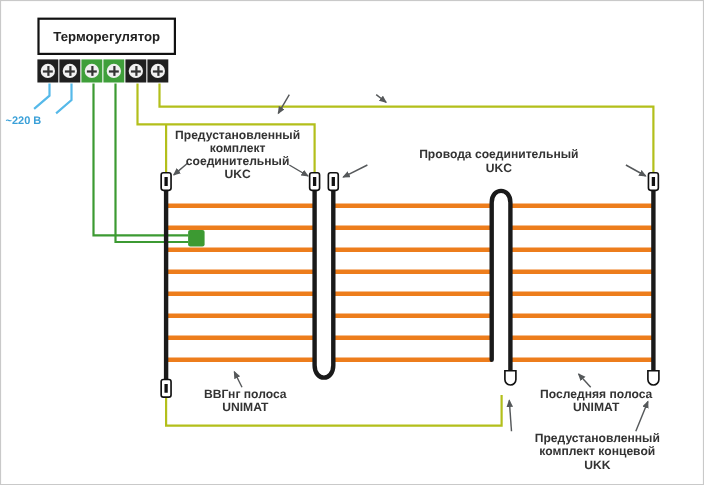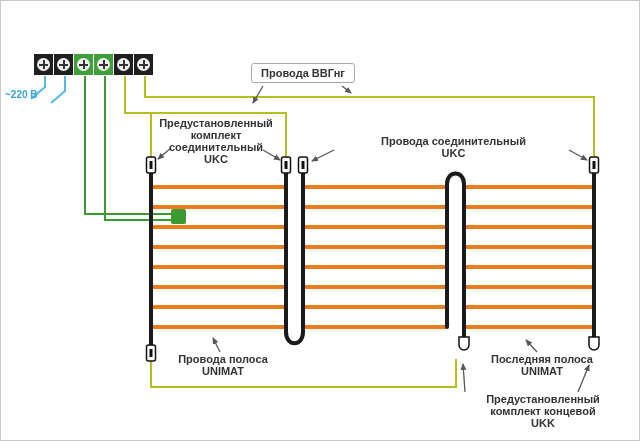--- a/index.html
+++ b/index.html
@@ -130,20 +130,23 @@
       <line x1="568" y1="149" x2="586" y2="159" marker-end="url(#ah)"></line>
       <line x1="219" y1="351" x2="212" y2="337" marker-end="url(#ah)"></line>
       <line x1="536" y1="351" x2="525" y2="339" marker-end="url(#ah)"></line>
       <line x1="464" y1="391" x2="462" y2="363" marker-end="url(#ah)"></line>
       <line x1="577" y1="391" x2="588" y2="364" marker-end="url(#ah)"></line>
     </g>
 
     <rect x="170" y="208" width="15" height="15" rx="2" fill="#3c9a32"></rect>
   </svg>
 
+  <div class="thermo-box">
+    <span>Терморегулятор</span>
+  </div>
 
   <div class="tblock">
     <div class="tcell" style="background:#1f1f1f">
         <div class="screw"></div>
       </div>
     <div class="tcell" style="background:#1f1f1f">
         <div class="screw"></div>
       </div>
     <div class="tcell" style="background:#3f9f3a">
         <div class="screw"></div>
@@ -152,29 +155,28 @@
         <div class="screw"></div>
       </div>
     <div class="tcell" style="background:#1f1f1f">
         <div class="screw"></div>
       </div>
     <div class="tcell" style="background:#1f1f1f">
         <div class="screw"></div>
       </div>
   </div>
 
-  <div class="lbl mains-lbl" style="left:4px;top:88px;width:42px;">~220 В</div>
-  <div class="lbl lbl-box" style="left:250px;top:62px;width:102px;">Провода ВВГнг</div>
+  <div class="lbl mains-lbl" style="left:4px;top:104px;width:42px;">~220 В</div>
   <div class="lbl" style="left:156px;top:116px;width:118px;">Предустановленный
 комплект
 соединительный
 UKC</div>
   <div class="lbl" style="left:360px;top:134px;width:185px;">Провода соединительный
 UKC</div>
-  <div class="lbl" style="left:170px;top:352px;width:104px;">Провода полоса
+  <div class="lbl" style="left:170px;top:352px;width:104px;">ВВГнг полоса
 UNIMAT</div>
   <div class="lbl" style="left:486px;top:352px;width:110px;">Последняя полоса
 UNIMAT</div>
   <div class="lbl" style="left:460px;top:392px;width:164px;">Предустановленный
 комплект концевой
 UKK</div>
 
 </div>
 
 </body></html>

